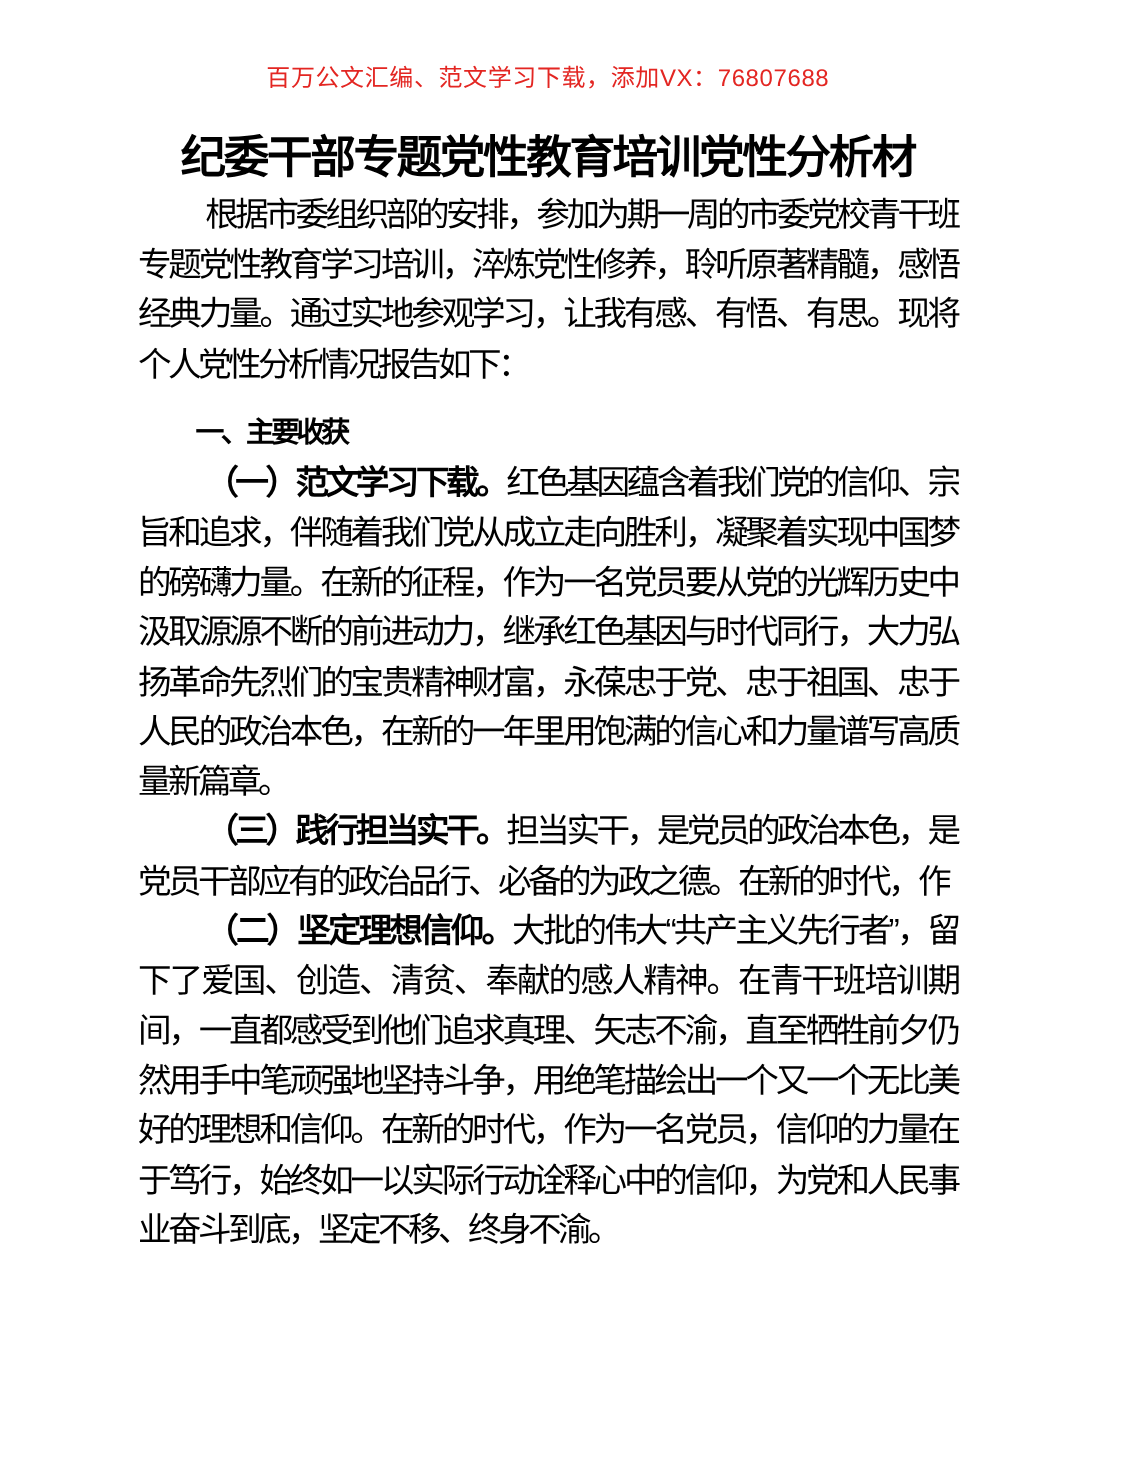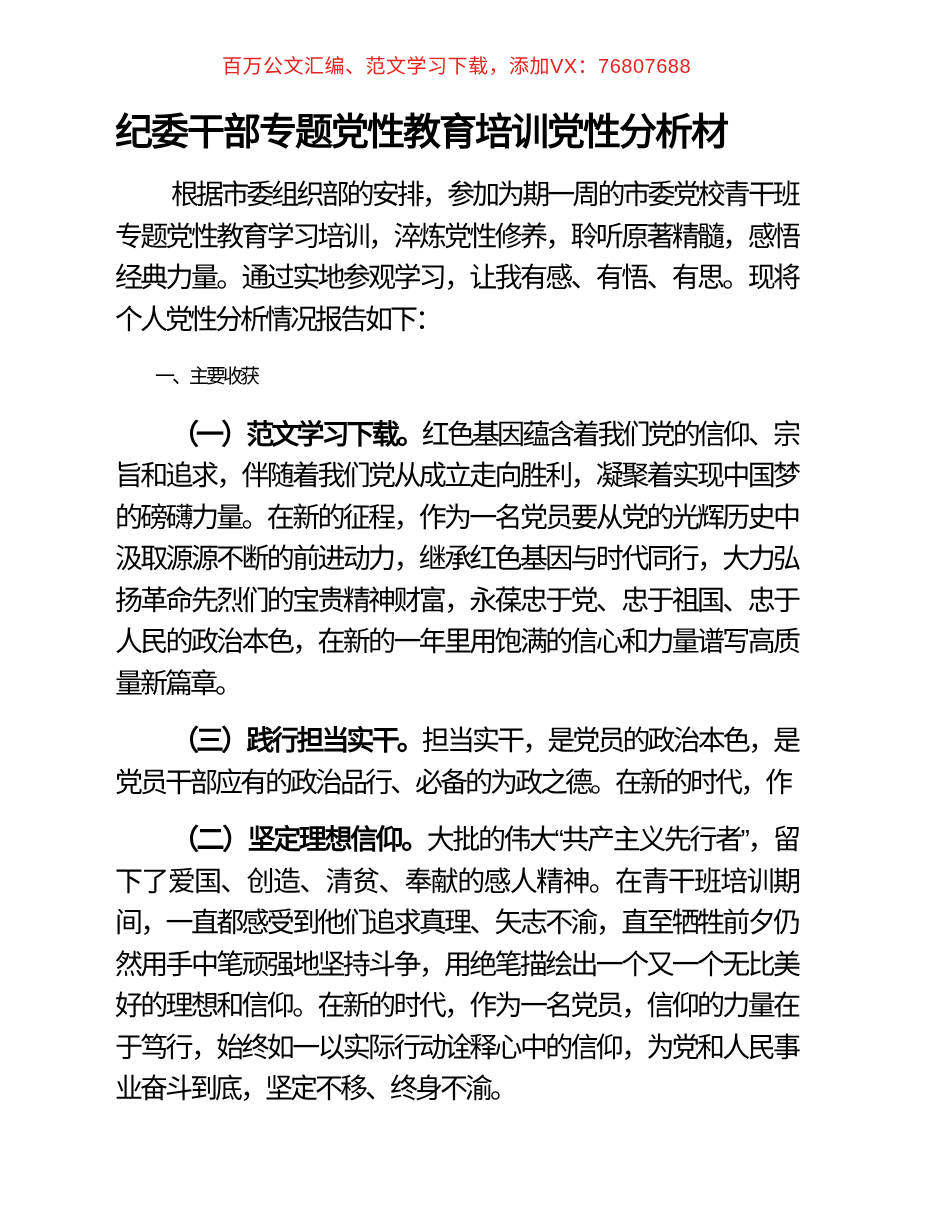--- a/index.html
+++ b/index.html
@@ -25,38 +25,38 @@
     text-align: center;
     color: #e32622;
     letter-spacing: 0.5px;
     margin: 0;
     white-space: nowrap;
   }
   .doc-title {
     font-size: 38px;
     font-weight: bold;
     line-height: 52px;
-    text-align: left;
+    text-align: center;
     letter-spacing: -2px;
     margin: 26px 0 0 0;
     color: #000000;
     white-space: nowrap;
   }
   p.body-para {
     font-size: 28px;
     line-height: 41.5px;
     letter-spacing: -3px;
     text-align: justify;
     text-indent: 2em;
-    margin: 16px 0 0 0;
+    margin: 0 0 0 0;
     color: #000000;
   }
   p.section-heading {
-    font-size: 20px;
-    font-weight: normal;
+    font-size: 24px;
+    font-weight: bold;
     line-height: 41.5px;
     letter-spacing: -3px;
     text-indent: 2em;
     margin: 16px 0 0 0;
     color: #000000;
   }
   .lead {
     font-weight: bold;
   }
 </style>

